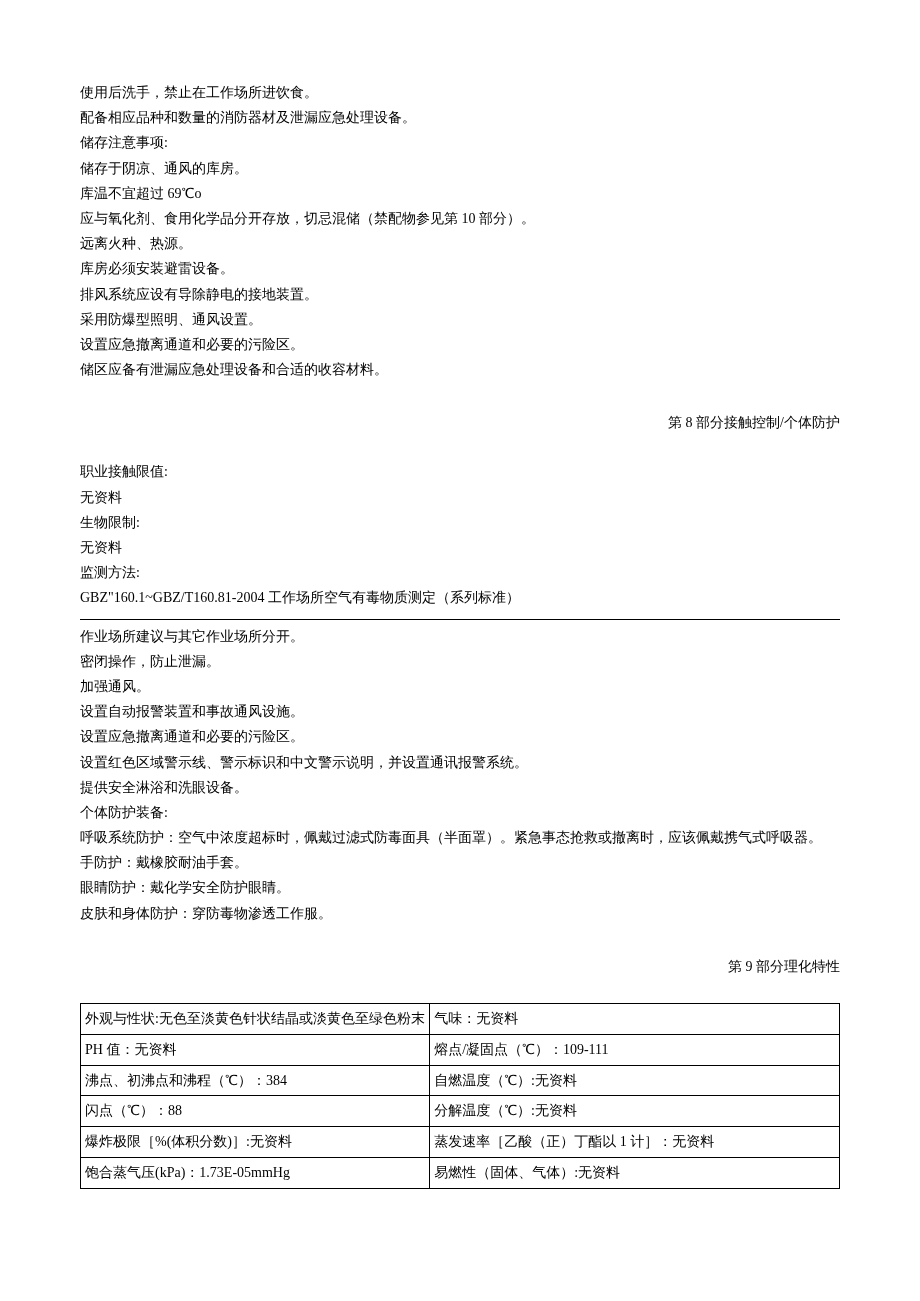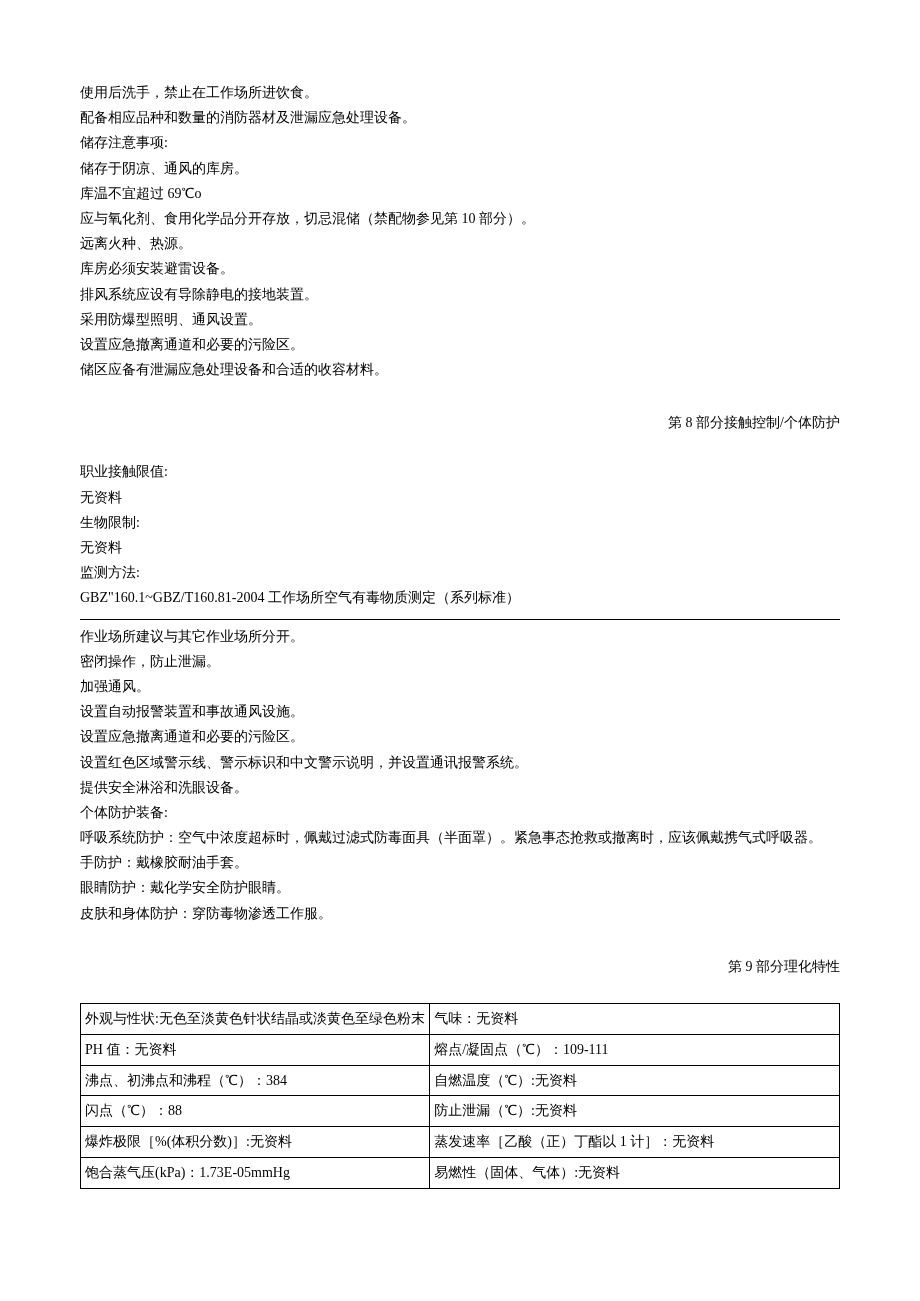--- a/index.html
+++ b/index.html
@@ -98,21 +98,21 @@
   <tr>
     <td>PH 值：无资料</td>
     <td>熔点/凝固点（℃）：109-111</td>
   </tr>
   <tr>
     <td>沸点、初沸点和沸程（℃）：384</td>
     <td>自燃温度（℃）:无资料</td>
   </tr>
   <tr>
     <td>闪点（℃）：88</td>
-    <td>防止泄漏（℃）:无资料</td>
+    <td>分解温度（℃）:无资料</td>
   </tr>
   <tr>
     <td>爆炸极限［%(体积分数)］:无资料</td>
     <td>蒸发速率［乙酸（正）丁酯以 1 计］：无资料</td>
   </tr>
   <tr>
     <td>饱合蒸气压(kPa)：1.73E-05mmHg</td>
     <td>易燃性（固体、气体）:无资料</td>
   </tr>
 </tbody>

